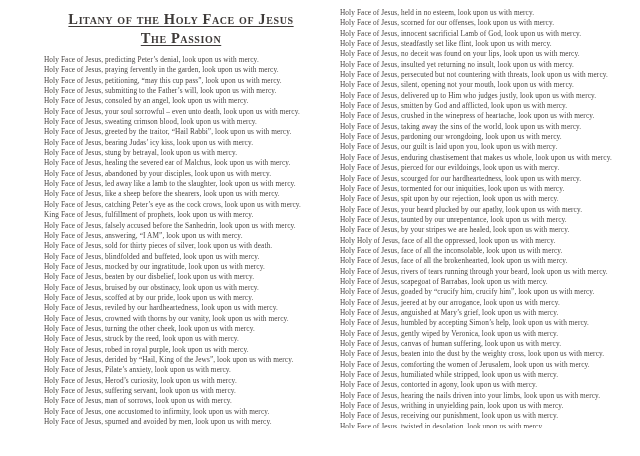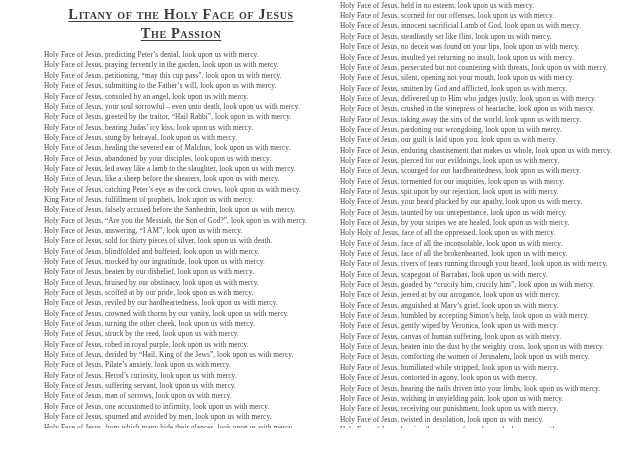--- a/index.html
+++ b/index.html
@@ -9,21 +9,20 @@
   }
   .page {
     position: relative;
     width: 640px;
     height: 428px;
     background: #ffffff;
     display: flex;
     overflow: hidden;
     font-family: "Liberation Serif", "DejaVu Serif", serif;
     color: #474341;
-    align-items: center;
   }
   .col {
     box-sizing: border-box;
     flex: 0 0 auto;
   }
   .col-left {
     width: 322px;
     padding: 10px 4px 0 44px;
   }
   .col-right {
@@ -66,31 +65,31 @@
       <span class="title-line">Litany of the Holy Face of Jesus</span>
       <span class="title-line">The Passion</span>
     </h1>
     <div class="lines">
         <p class="line">Holy Face of Jesus, predicting Peter’s denial, look upon us with mercy.</p>
         <p class="line">Holy Face of Jesus, praying fervently in the garden, look upon us with mercy.</p>
         <p class="line">Holy Face of Jesus, petitioning, “may this cup pass”, look upon us with mercy.</p>
         <p class="line">Holy Face of Jesus, submitting to the Father’s will, look upon us with mercy.</p>
         <p class="line">Holy Face of Jesus, consoled by an angel, look upon us with mercy.</p>
         <p class="line">Holy Face of Jesus, your soul sorrowful – even unto death, look upon us with mercy.</p>
+        <p class="line">Holy Face of Jesus, sweating crimson blood, look upon us with mercy.</p>
         <p class="line">Holy Face of Jesus, greeted by the traitor, “Hail Rabbi”, look upon us with mercy.</p>
         <p class="line">Holy Face of Jesus, bearing Judas’ icy kiss, look upon us with mercy.</p>
         <p class="line">Holy Face of Jesus, stung by betrayal, look upon us with mercy.</p>
         <p class="line">Holy Face of Jesus, healing the severed ear of Malchus, look upon us with mercy.</p>
         <p class="line">Holy Face of Jesus, abandoned by your disciples, look upon us with mercy.</p>
         <p class="line">Holy Face of Jesus, led away like a lamb to the slaughter, look upon us with mercy.</p>
         <p class="line">Holy Face of Jesus, like a sheep before the shearers, look upon us with mercy.</p>
         <p class="line">Holy Face of Jesus, catching Peter’s eye as the cock crows, look upon us with mercy.</p>
         <p class="line">King Face of Jesus, fulfillment of prophets, look upon us with mercy.</p>
         <p class="line">Holy Face of Jesus, falsely accused before the Sanhedrin, look upon us with mercy.</p>
-        <p class="line">Holy Face of Jesus, “Are you the Messiah, the Son of God?”, look upon us with mercy.</p>
         <p class="line">Holy Face of Jesus, answering, “I AM”, look upon us with mercy.</p>
         <p class="line">Holy Face of Jesus, sold for thirty pieces of silver, look upon us with death.</p>
         <p class="line">Holy Face of Jesus, blindfolded and buffeted, look upon us with mercy.</p>
         <p class="line">Holy Face of Jesus, mocked by our ingratitude, look upon us with mercy.</p>
         <p class="line">Holy Face of Jesus, beaten by our disbelief, look upon us with mercy.</p>
         <p class="line">Holy Face of Jesus, bruised by our obstinacy, look upon us with mercy.</p>
         <p class="line">Holy Face of Jesus, scoffed at by our pride, look upon us with mercy.</p>
         <p class="line">Holy Face of Jesus, reviled by our hardheartedness, look upon us with mercy.</p>
         <p class="line">Holy Face of Jesus, crowned with thorns by our vanity, look upon us with mercy.</p>
         <p class="line">Holy Face of Jesus, turning the other cheek, look upon us with mercy.</p>
@@ -109,22 +108,22 @@
   <div class="col col-right">
     <div class="lines">
         <p class="line">Holy Face of Jesus, held in no esteem, look upon us with mercy.</p>
         <p class="line">Holy Face of Jesus, scorned for our offenses, look upon us with mercy.</p>
         <p class="line">Holy Face of Jesus, innocent sacrificial Lamb of God, look upon us with mercy.</p>
         <p class="line">Holy Face of Jesus, steadfastly set like flint, look upon us with mercy.</p>
         <p class="line">Holy Face of Jesus, no deceit was found on your lips, look upon us with mercy.</p>
         <p class="line">Holy Face of Jesus, insulted yet returning no insult, look upon us with mercy.</p>
         <p class="line">Holy Face of Jesus, persecuted but not countering with threats, look upon us with mercy.</p>
         <p class="line">Holy Face of Jesus, silent, opening not your mouth, look upon us with mercy.</p>
+        <p class="line">Holy Face of Jesus, delivered up to Him who judges justly, look upon us with mercy.</p>
         <p class="line">Holy Face of Jesus, smitten by God and afflicted, look upon us with mercy.</p>
-        <p class="line">Holy Face of Jesus, delivered up to Him who judges justly, look upon us with mercy.</p>
         <p class="line">Holy Face of Jesus, crushed in the winepress of heartache, look upon us with mercy.</p>
         <p class="line">Holy Face of Jesus, taking away the sins of the world, look upon us with mercy.</p>
         <p class="line">Holy Face of Jesus, pardoning our wrongdoing, look upon us with mercy.</p>
         <p class="line">Holy Face of Jesus, our guilt is laid upon you, look upon us with mercy.</p>
         <p class="line">Holy Face of Jesus, enduring chastisement that makes us whole, look upon us with mercy.</p>
         <p class="line">Holy Face of Jesus, pierced for our evildoings, look upon us with mercy.</p>
         <p class="line">Holy Face of Jesus, scourged for our hardheartedness, look upon us with mercy.</p>
         <p class="line">Holy Face of Jesus, tormented for our iniquities, look upon us with mercy.</p>
         <p class="line">Holy Face of Jesus, spit upon by our rejection, look upon us with mercy.</p>
         <p class="line">Holy Face of Jesus, your beard plucked by our apathy, look upon us with mercy.</p>

